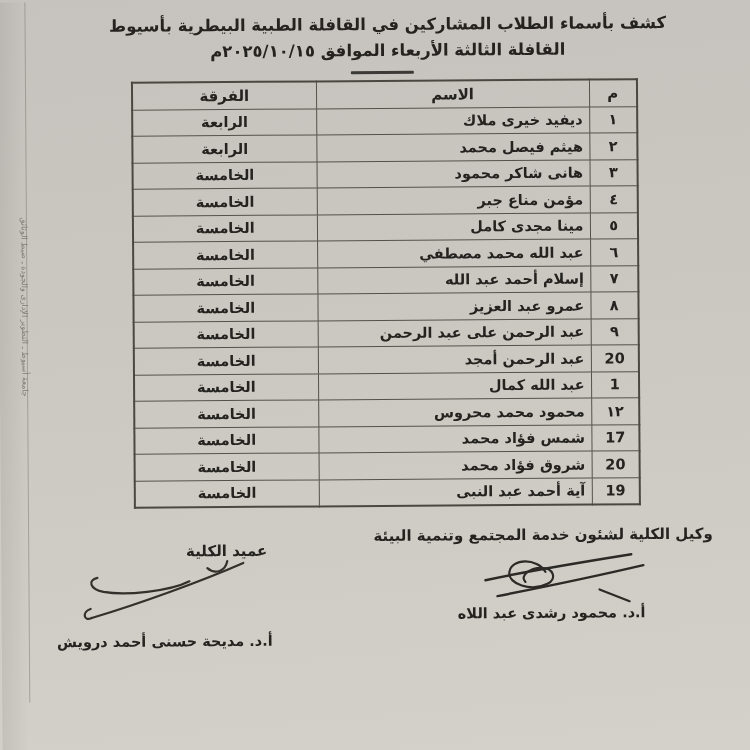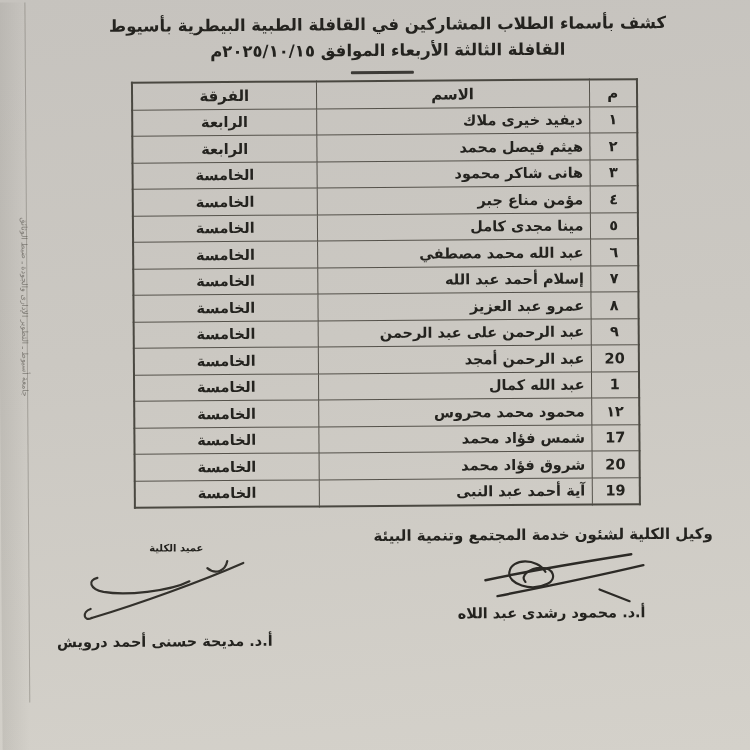--- a/index.html
+++ b/index.html
@@ -51,22 +51,22 @@
   .sig-title-right{
     position:absolute;top:527px;left:372px;width:340px;
     text-align:center;font-weight:bold;font-size:15px;
   }
   .sig-name-right{
     position:absolute;top:606px;left:430px;width:240px;
     text-align:center;font-weight:bold;font-size:14.5px;
   }
   .sig-scribble-right{position:absolute;top:551px;left:478px;}
   .sig-title-left{
-    position:absolute;top:541px;left:148px;width:132px;
-    text-align:left;font-weight:bold;font-size:10px;
+    position:absolute;top:541px;left:134px;width:132px;
+    text-align:right;font-weight:bold;font-size:15px;
   }
   .sig-name-left{
     position:absolute;top:632px;left:52px;width:222px;
     text-align:center;font-weight:bold;font-size:14.5px;
   }
   .sig-scribble-left{position:absolute;top:554px;left:68px;}
   .margin-note{
     position:absolute;top:300px;left:-96px;width:242px;
     transform:rotate(90deg);
     font-size:8px;color:rgba(82,79,72,.62);

